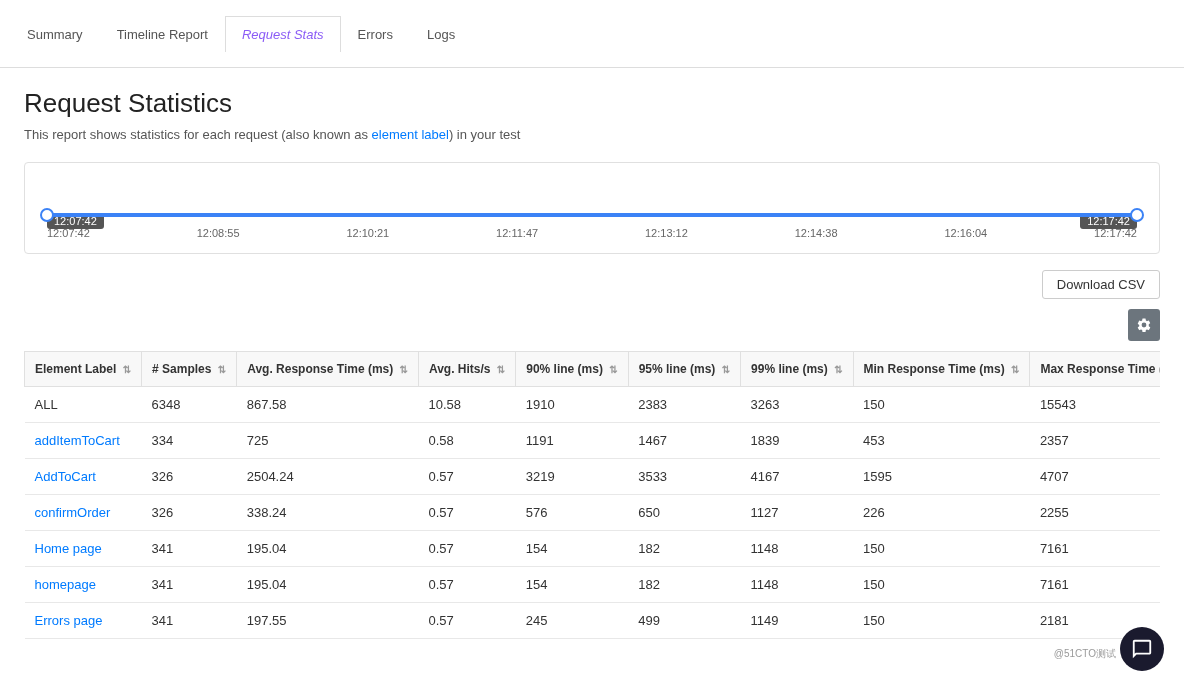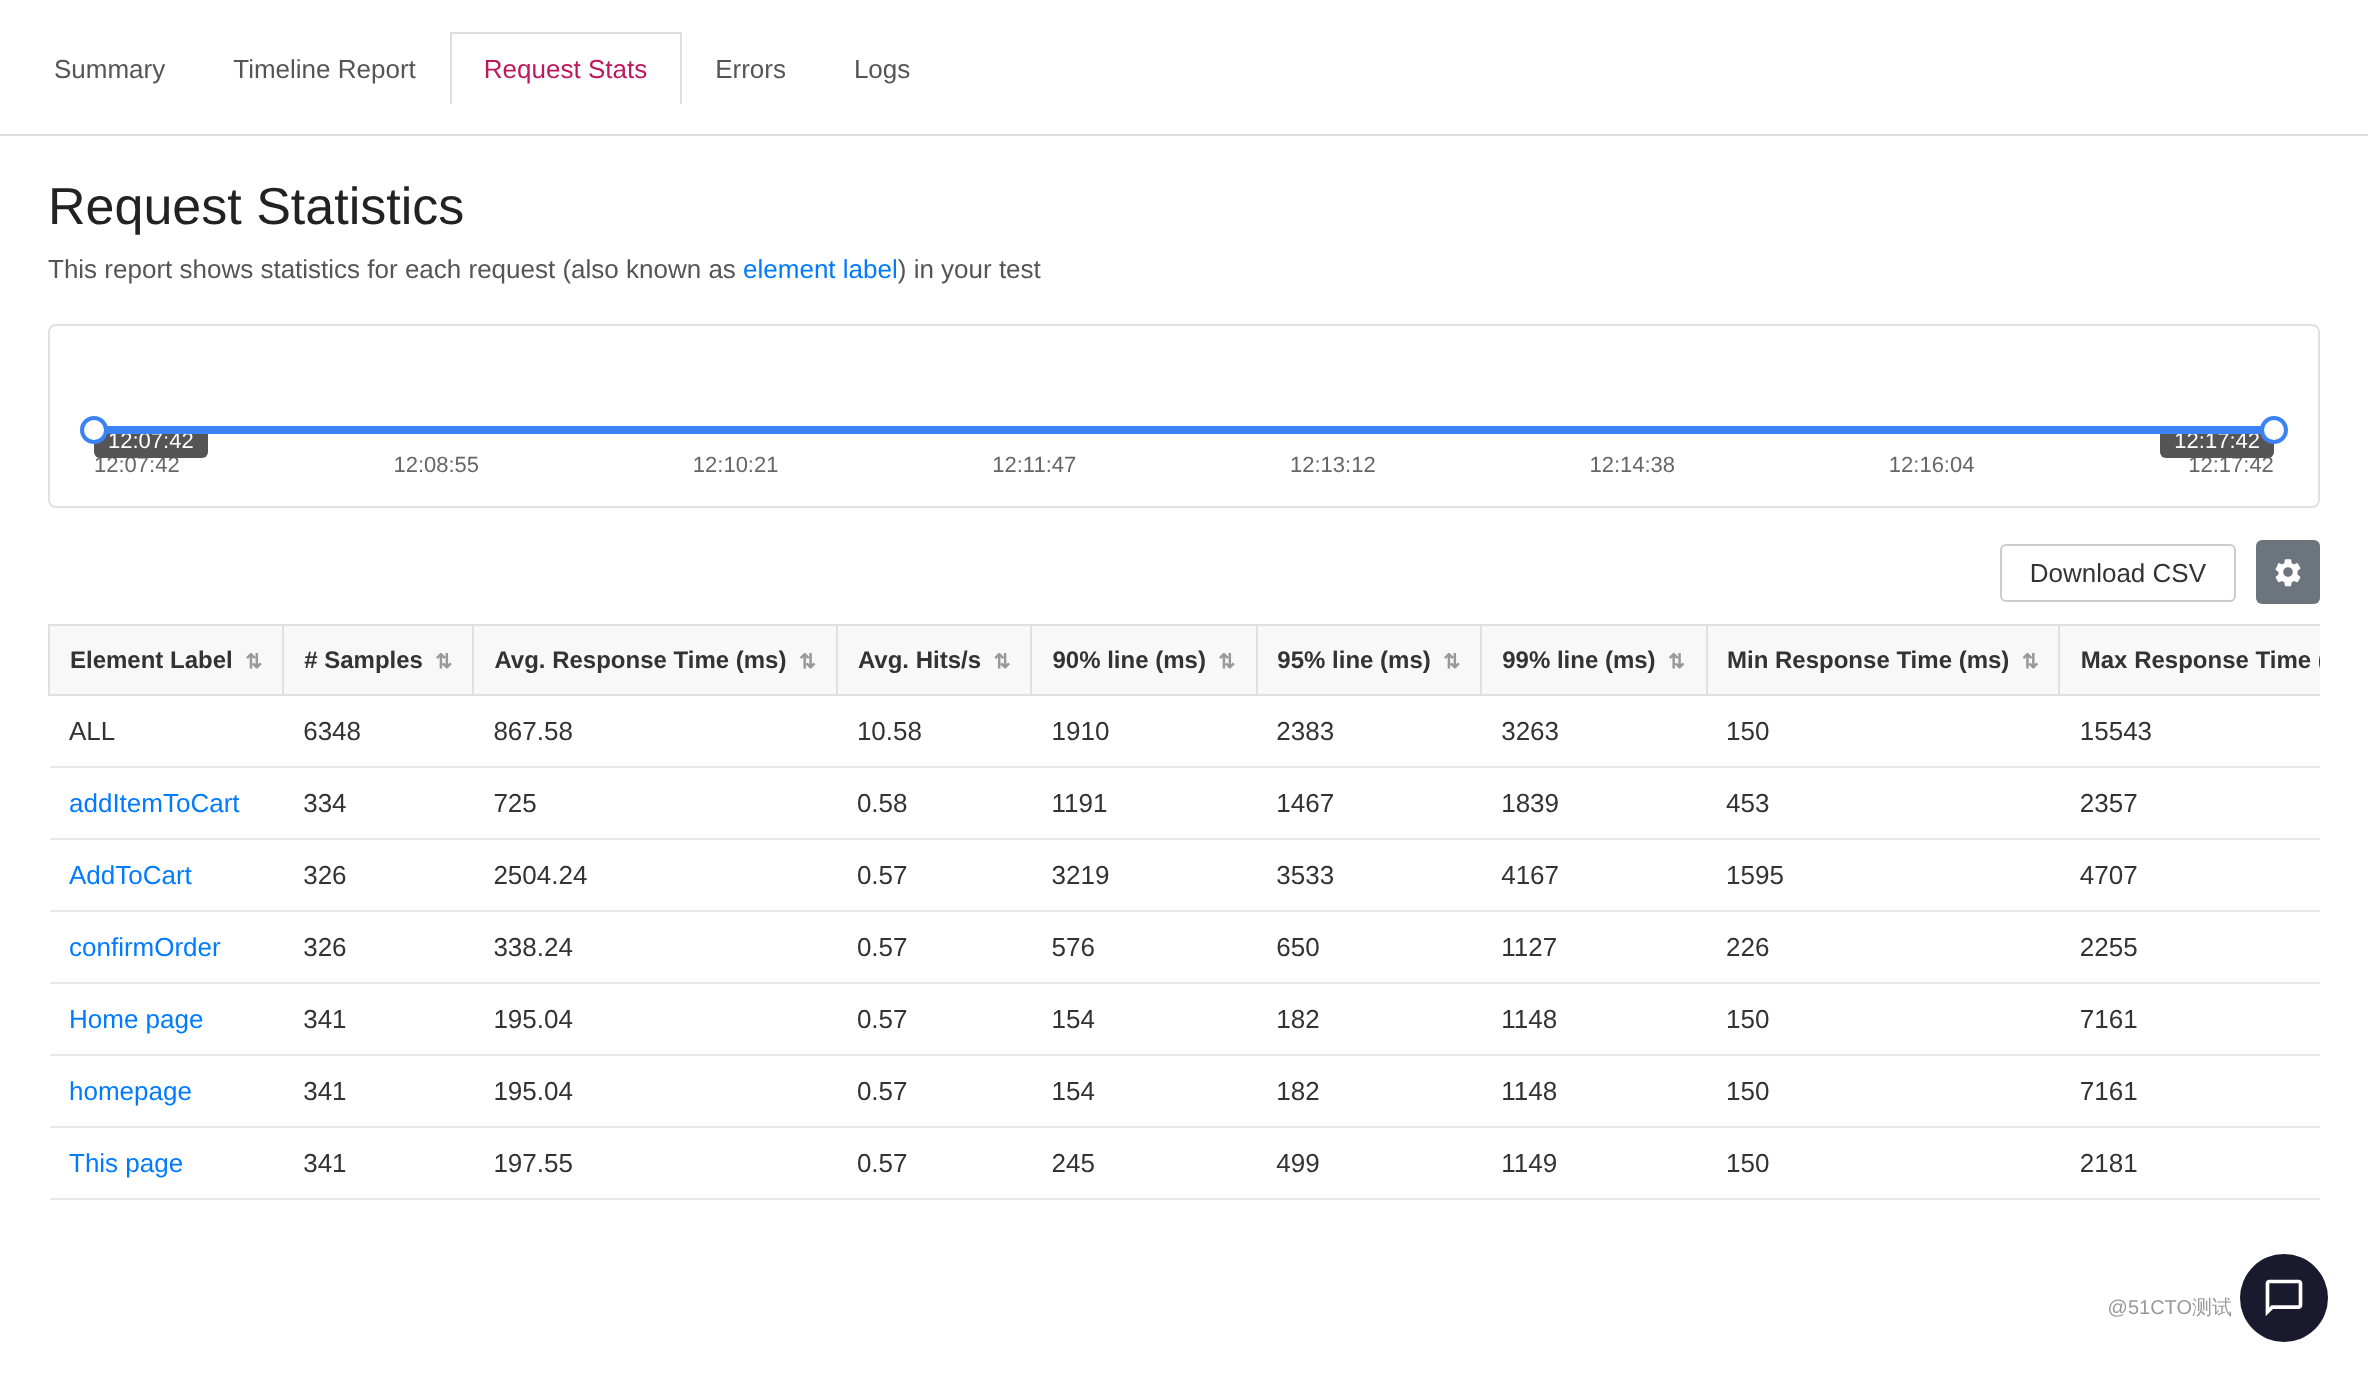--- a/index.html
+++ b/index.html
@@ -11,21 +11,21 @@
       padding: 10px 16px;
       cursor: pointer;
       font-size: 13px;
       color: #555;
       border: 1px solid transparent;
       border-bottom: none;
       margin-bottom: -1px;
       background: #fff;
       white-space: nowrap;
     }
-    .tab.active { border-color: #ddd; border-bottom-color: #fff; color: #be185d; font-weight: 500; }
+    .tab.active { border-color: #ddd; border-bottom-color: #fff; color: #8b5cf6; font-weight: 500; font-style: italic; }
 
     
     .content { padding: 20px 24px; }
     .page-title { font-size: 26px; font-weight: 400; margin-bottom: 8px; color: #222; }
     .subtitle { font-size: 13px; color: #555; margin-bottom: 20px; }
     .subtitle a, .subtitle span.link { color: #007bff; }
 
     
     .slider-section {
       border: 1px solid #e0e0e0;
@@ -68,21 +68,21 @@
       border-radius: 50%;
       position: absolute;
       top: -5px;
       cursor: pointer;
     }
     .slider-handle.left-handle { left: 0; transform: translateX(-50%); }
     .slider-handle.right-handle { right: 0; transform: translateX(50%); }
     .slider-time-labels { display: flex; justify-content: space-between; margin-top: 10px; font-size: 11px; color: #666; }
 
     
-    .toolbar { display: flex; justify-content: flex-end; align-items: center; gap: 10px; margin-bottom: 10px; }
+    .toolbar { display: flex; justify-content: flex-end; align-items: flex-end; gap: 10px; margin-bottom: 10px; flex-direction: column; }
     .download-csv-btn {
       border: 1px solid #ccc;
       background: #fff;
       padding: 6px 14px;
       border-radius: 3px;
       cursor: pointer;
       font-size: 13px;
       color: #333;
     }
     .gear-btn {
@@ -266,21 +266,21 @@
             <td>341</td>
             <td>195.04</td>
             <td>0.57</td>
             <td>154</td>
             <td>182</td>
             <td>1148</td>
             <td>150</td>
             <td>7161</td>
           </tr>
           <tr>
-            <td class="link-cell">This page</td>
+            <td class="link-cell">Errors page</td>
             <td>341</td>
             <td>197.55</td>
             <td>0.57</td>
             <td>245</td>
             <td>499</td>
             <td>1149</td>
             <td>150</td>
             <td>2181</td>
           </tr>
         </tbody>

